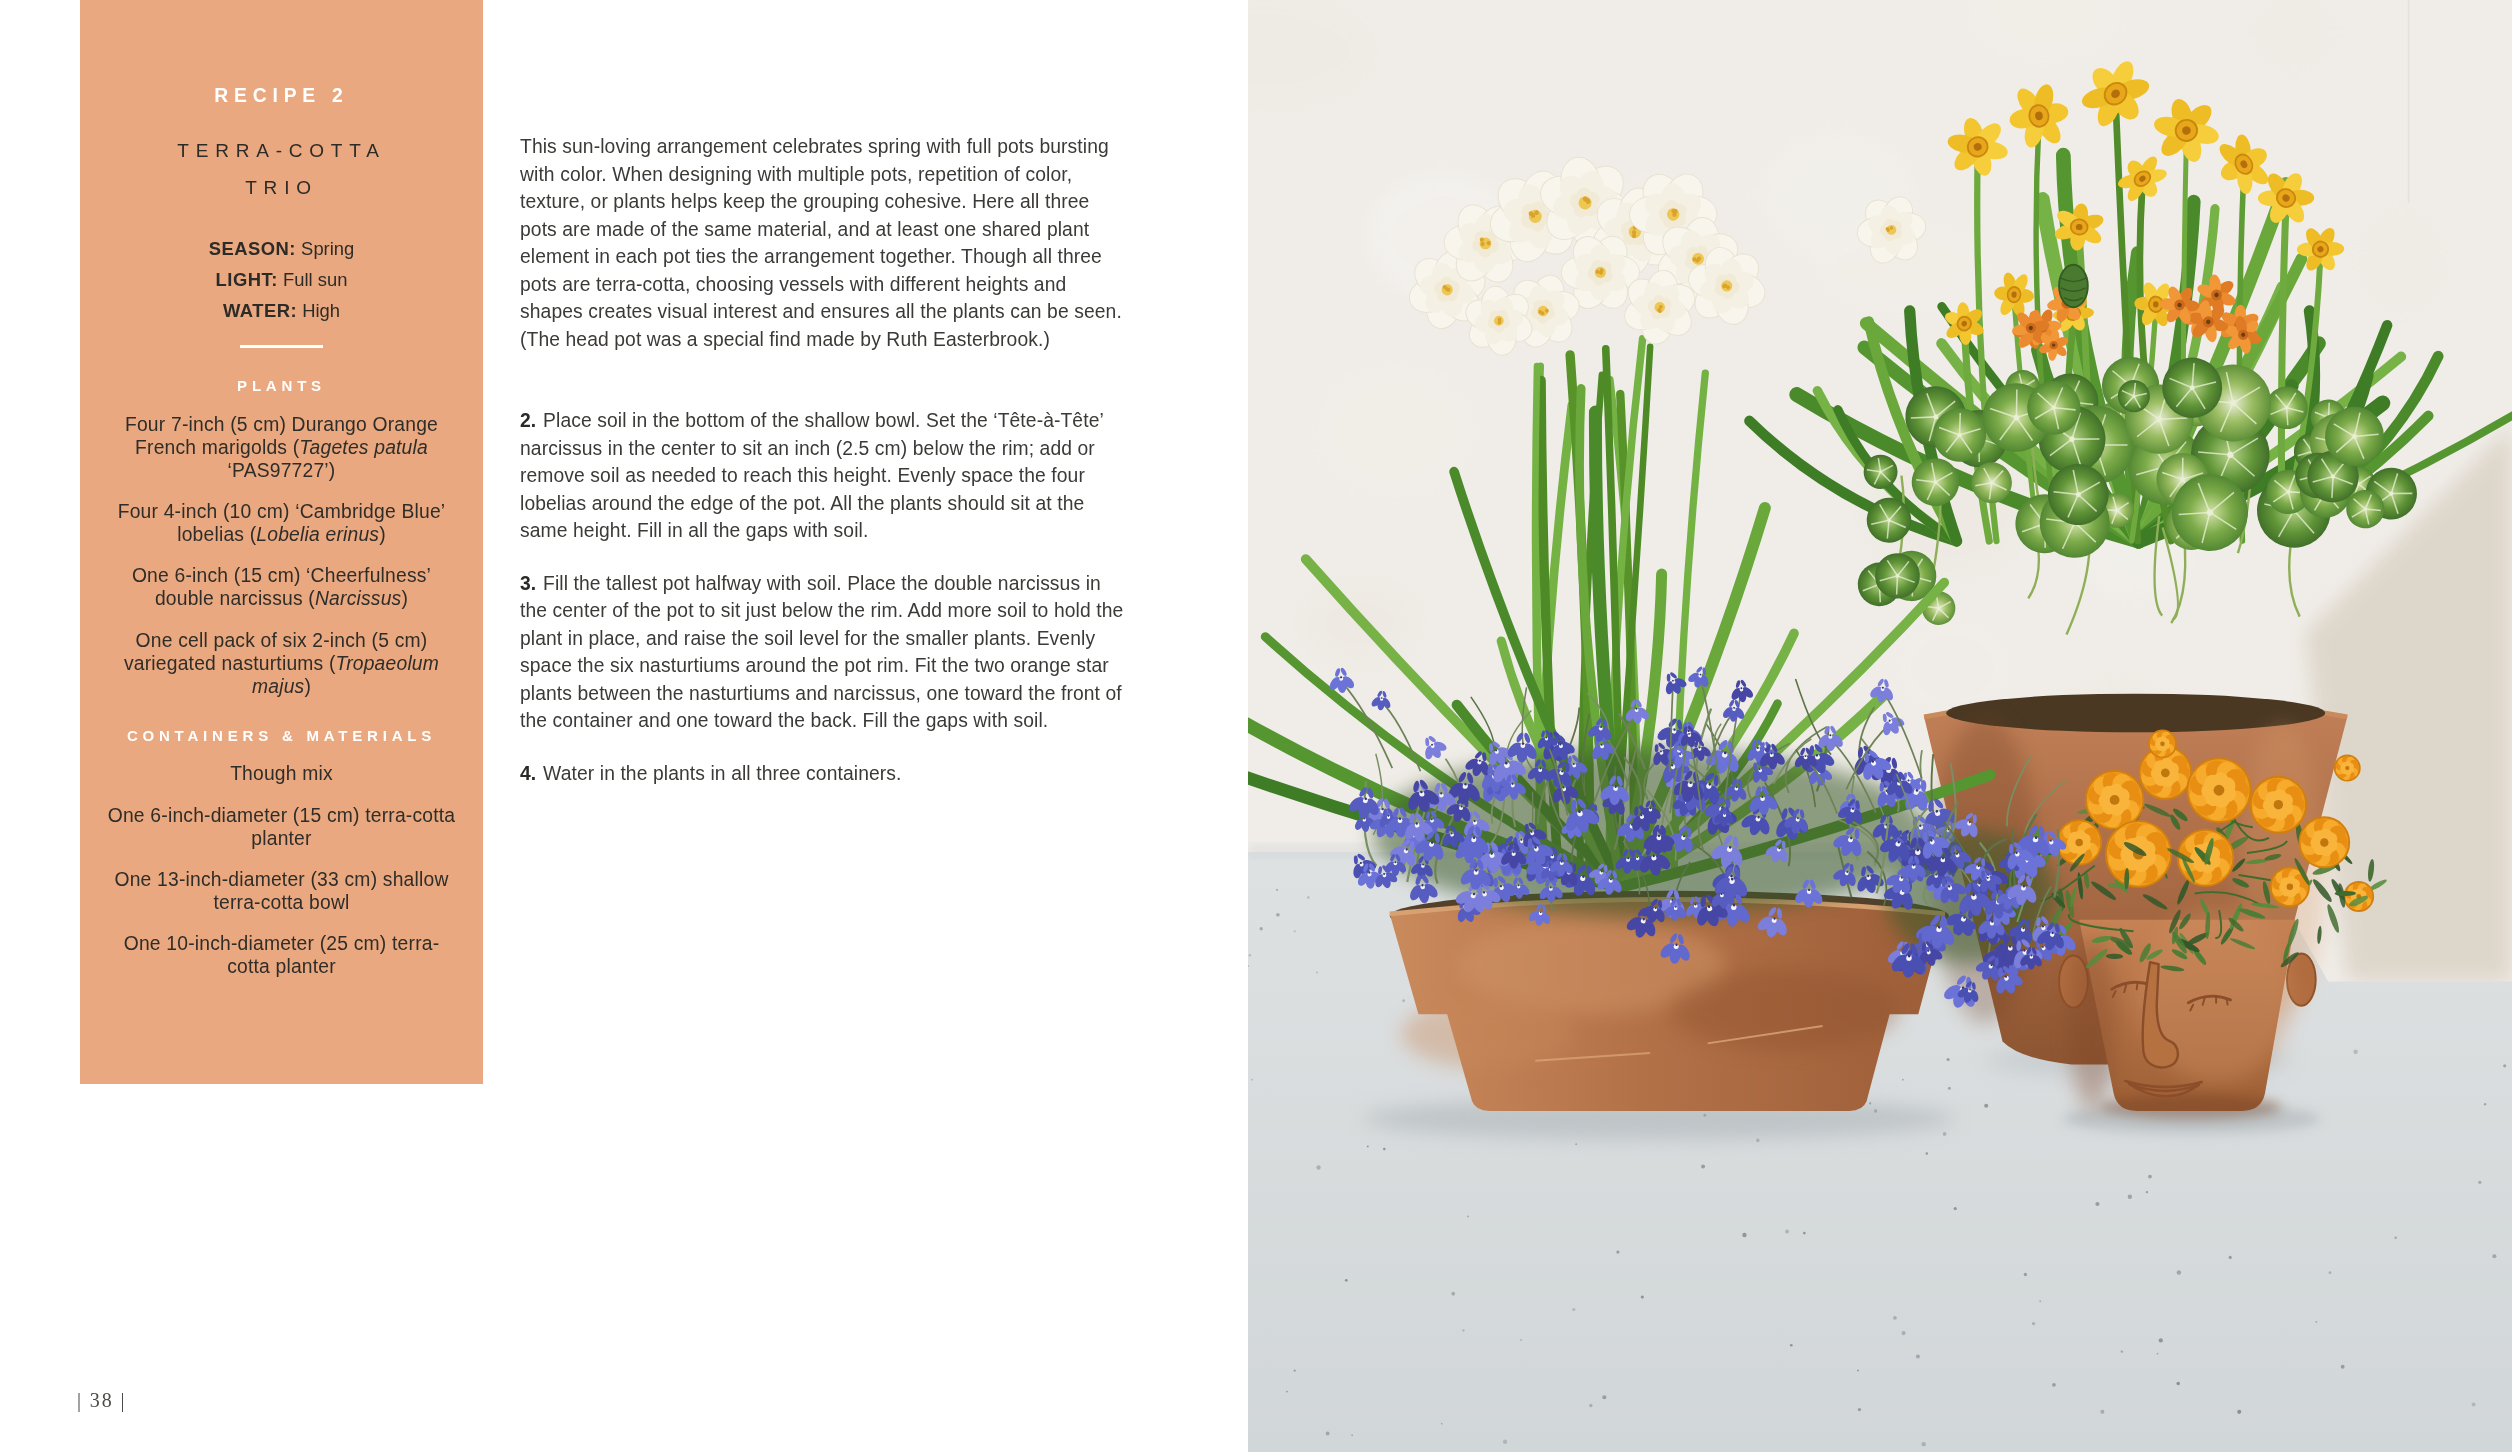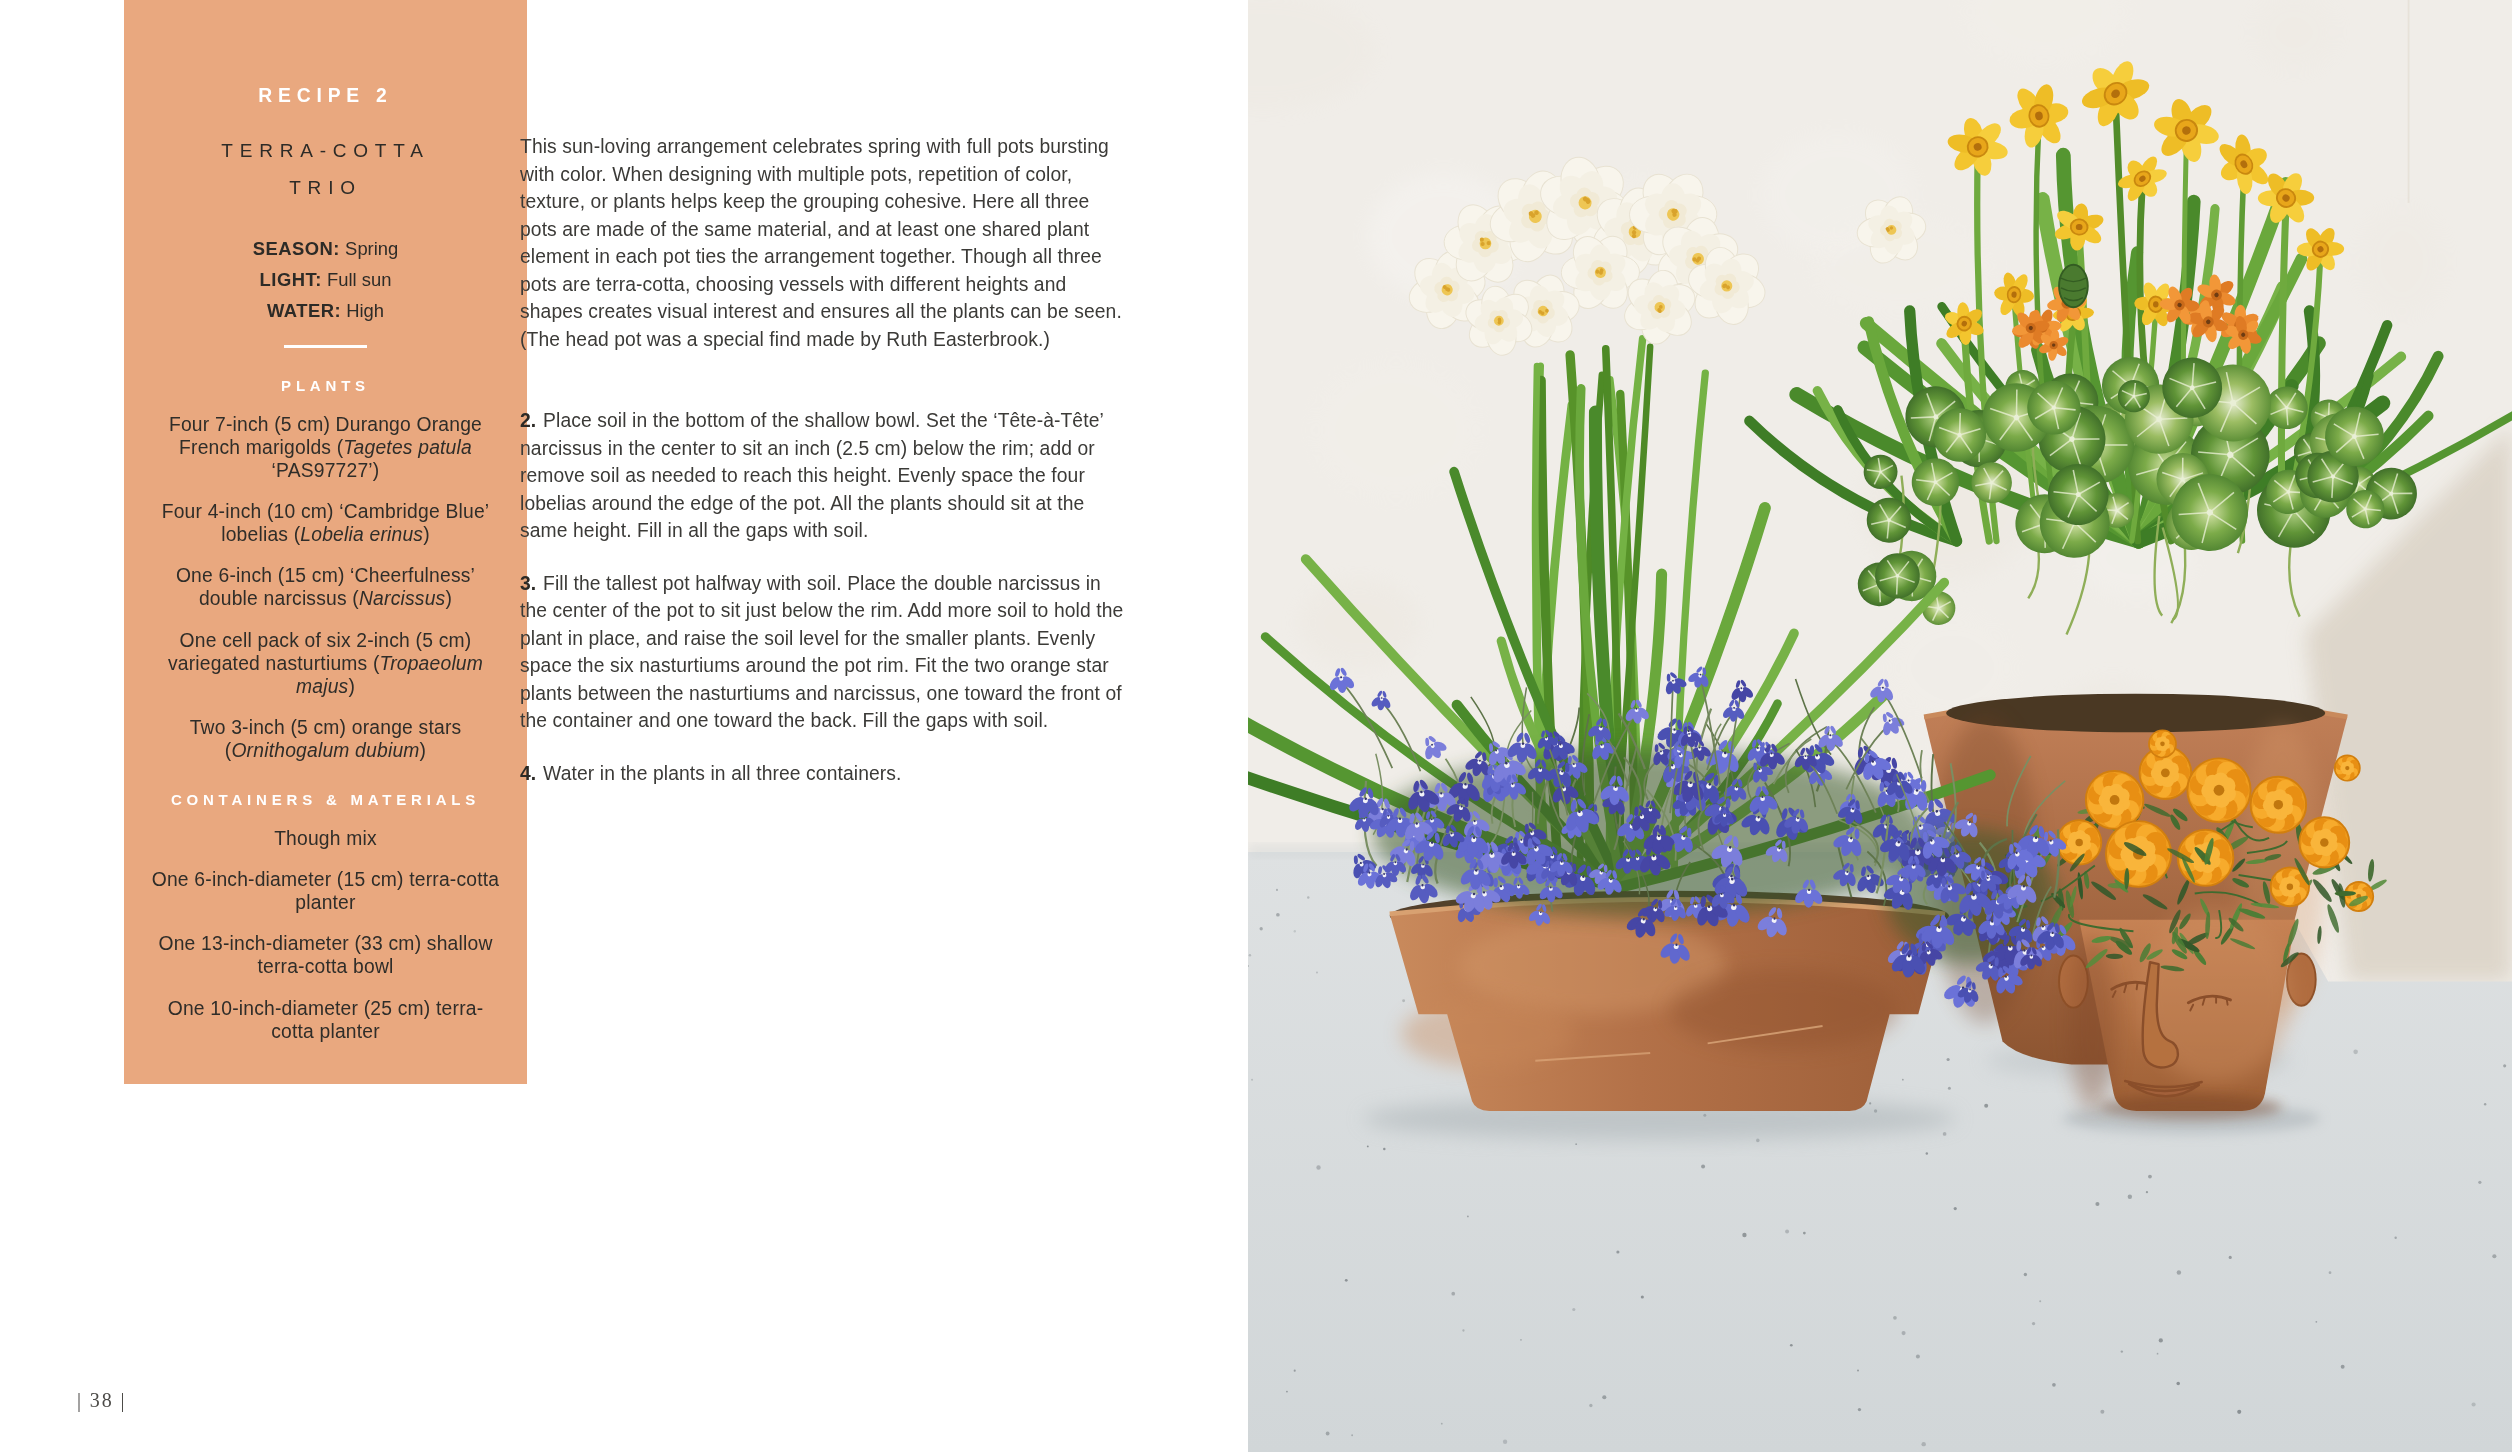--- a/index.html
+++ b/index.html
@@ -5,21 +5,21 @@
   html,body{margin:0;padding:0;}
   body{
     width:2512px;height:1452px;position:relative;background:#ffffff;
     font-family:"Liberation Sans", sans-serif;overflow:hidden;
     -webkit-font-smoothing:antialiased;
   }
   .sidebar{
     position:absolute;left:80px;top:0;width:403px;height:1084px;
     background:var(--sidebar_bg,#E9A87F);
     text-align:center;color:var(--title_text,#2D2B27);
-    box-sizing:border-box;padding:85px 27px 16px;margin-left:44px;
+    box-sizing:border-box;padding:85px 27px 16px;
   }
   .recipe-label{font-size:19.3px;letter-spacing:5.8px;color:#ffffff;font-weight:600;}
   .title{margin:25px 0 0;font-size:19px;line-height:37px;letter-spacing:6.8px;font-weight:500;color:var(--title_text,#2D2B27);}
   .specs{margin-top:27px;}
   .spec-line{font-size:18.4px;line-height:31px;}
   .spec-label{font-weight:700;letter-spacing:0.5px;}
   .divider{width:83px;height:2.9px;background:#ffffff;margin:19.3px auto 0;}
   .section-heading{margin:29px 0 0;font-size:15px;letter-spacing:4.8px;color:#ffffff;font-weight:700;}
   .item{margin-top:18.4px;font-size:19.3px;line-height:23px;letter-spacing:0.2px;color:#2f2d29;}
   .bodycol{position:absolute;left:520px;top:133px;width:611px;color:var(--body_text,#3B3A37);}
@@ -43,21 +43,20 @@
       <div class="spec-line"><span class="spec-label">SEASON:</span><span> Spring</span></div>
       <div class="spec-line"><span class="spec-label">LIGHT:</span><span> Full sun</span></div>
       <div class="spec-line"><span class="spec-label">WATER:</span><span> High</span></div>
     </div>
     <div class="divider"></div>
     <h2 class="section-heading">PLANTS</h2>
     <div class="item"><span>Four 7-inch (5 cm) Durango Orange French marigolds (</span><span style="font-style: italic;">Tagetes patula</span><span> ‘PAS97727’)</span></div>
     <div class="item"><span>Four 4-inch (10 cm) ‘Cambridge Blue’ lobelias (</span><span style="font-style: italic;">Lobelia erinus</span><span>)</span></div>
     <div class="item"><span>One 6-inch (15 cm) ‘Cheerfulness’ double narcissus (</span><span style="font-style: italic;">Narcissus</span><span>)</span></div>
     <div class="item"><span>One cell pack of six 2-inch (5 cm) variegated nasturtiums (</span><span style="font-style: italic;">Tropaeolum majus</span><span>)</span></div>
-    <div class="item"><span>Two 3-inch (5 cm) orange stars (</span><span style="font-style: italic;">Ornithogalum dubium</span><span>)</span></div>
     <h2 class="section-heading">CONTAINERS &amp; MATERIALS</h2>
     <div class="item">Though mix</div>
     <div class="item">One 6-inch-diameter (15 cm) terra-cotta planter</div>
     <div class="item">One 13-inch-diameter (33 cm) shallow terra-cotta bowl</div>
     <div class="item">One 10-inch-diameter (25 cm) terra-cotta planter</div>
   </aside>
 
   <main class="bodycol">
     <p class="intro">This sun-loving arrangement celebrates spring with full pots bursting with color. When designing with multiple pots, repetition of color, texture, or plants helps keep the grouping cohesive. Here all three pots are made of the same material, and at least one shared plant element in each pot ties the arrangement together. Though all three pots are terra-cotta, choosing vessels with different heights and shapes creates visual interest and ensures all the plants can be seen. (The head pot was a special find made by Ruth Easterbrook.)</p>
     <p class="step"><span class="num">2.</span><span>Place soil in the bottom of the shallow bowl. Set the ‘Tête-à-Tête’ narcissus in the center to sit an inch (2.5 cm) below the rim; add or remove soil as needed to reach this height. Evenly space the four lobelias around the edge of the pot. All the plants should sit at the same height. Fill in all the gaps with soil.</span></p>

